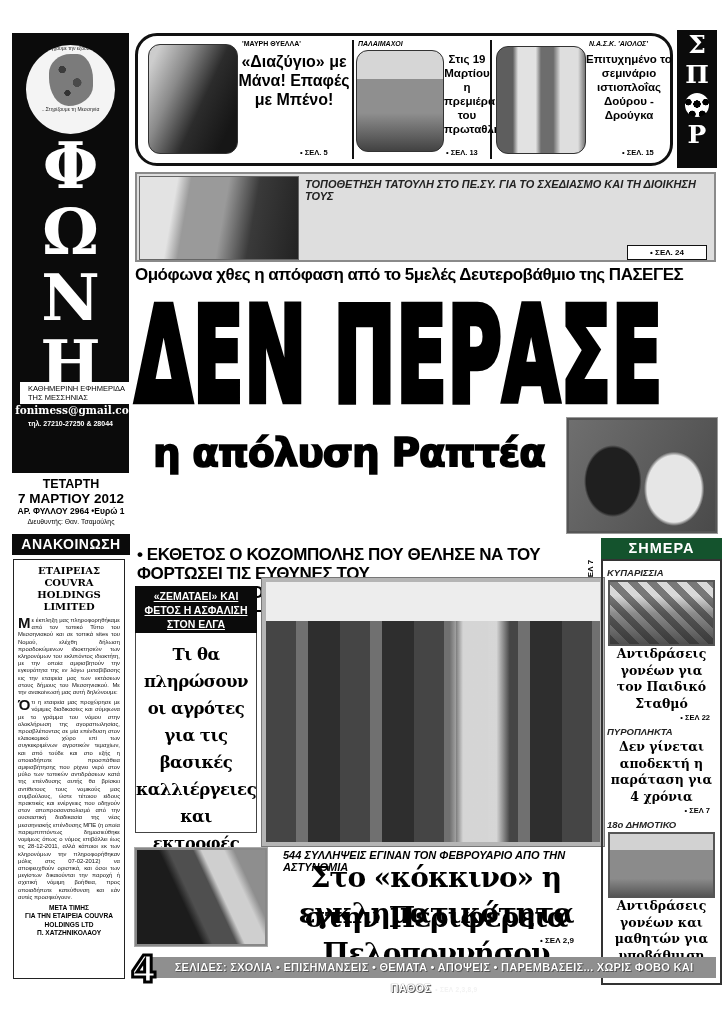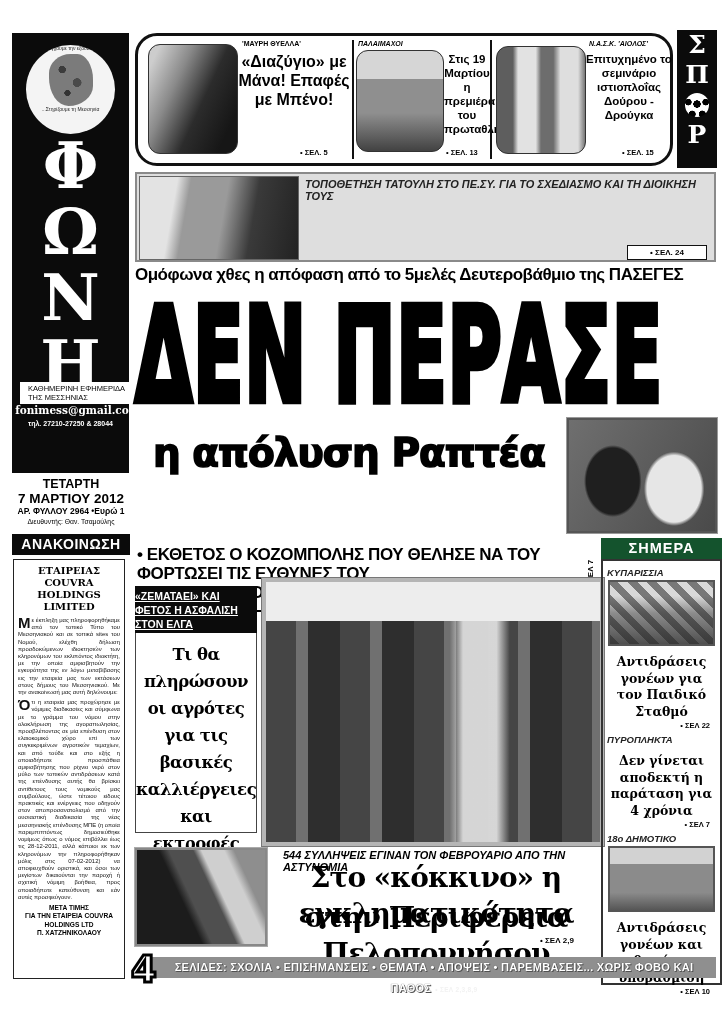--- a/index.html
+++ b/index.html
@@ -92,36 +92,36 @@
   .main-sub{left:135px;width:428px;text-align:center;font-family:"DejaVu Sans",sans-serif;
        font-weight:bold;font-size:39px;line-height:42px;-webkit-text-stroke:1.6px #000;letter-spacing:-1px;}
   #raptea-photo{left:567px;top:418px;width:146px;height:111px;border:2px solid #555;box-shadow:0 0 0 1px #999;}
   .bullet-line{font-size:17px;font-weight:bold;line-height:19px;letter-spacing:-.4px;}
   #bullets{left:137px;top:545px;width:452px;}
   #bullet-page{left:586px;top:543px;height:44px;font-size:8px;font-weight:bold;
        writing-mode:vertical-rl;transform:rotate(180deg);}
 
   
   #elga-black{left:135px;top:586px;width:122px;height:47px;background:#0b0b0b;color:#fff;
-       padding-top:3px;box-sizing:border-box;}
+       text-align:center;padding-top:3px;box-sizing:border-box;}
   .elga-line{font-size:10.5px;font-weight:bold;text-decoration:underline;line-height:14px;display:block;}
   #elga-box{left:135px;top:633px;width:122px;height:200px;border:1px solid #444;border-top:none;box-sizing:border-box;}
   #elga-title{font-family:"DejaVu Serif",serif;font-weight:bold;font-size:16.5px;line-height:27px;
        text-align:center;margin-top:8px;letter-spacing:-.5px;}
   #elga-page{font-size:8px;font-weight:bold;text-align:right;padding-right:8px;}
 
   #tractors{left:262px;top:578px;width:334px;height:260px;border:4px solid #b5b5b5;box-shadow:0 0 0 1px #777;box-sizing:content-box;}
 
   
   #simera-h{left:601px;top:538px;width:121px;height:21px;background:#14532d;color:#fff;font-weight:bold;
        font-size:14.5px;text-align:center;line-height:21px;letter-spacing:1px;}
   #simera-box{left:601px;top:559px;width:121px;height:426px;border:2px solid #333;box-sizing:border-box;padding:3px 4px;}
   .sim-label{font-size:9.5px;font-style:italic;font-weight:bold;color:#222;margin:3px 0 2px;}
   .sim-photo{width:107px;height:66px;border:2px solid #555;box-sizing:border-box;margin:0 auto;}
-  .sim-title{font-family:"DejaVu Serif",serif;font-weight:bold;font-size:12.5px;line-height:16.5px;text-align:center;margin-top:8px;}
+  .sim-title{font-family:"DejaVu Serif",serif;font-weight:bold;font-size:12.5px;line-height:16.5px;text-align:center;margin-top:0;}
   .sim-page{font-size:7.5px;font-weight:bold;text-align:right;padding-right:6px;margin:1px 0 4px;}
 
   
   #crime-photo{left:135px;top:848px;width:128px;height:94px;border:2px solid #888;box-shadow:0 0 0 1px #aaa;}
   #crime-kicker{left:283px;top:849px;width:320px;font-size:11px;font-weight:bold;font-style:italic;}
   .crime-head{left:272px;width:328px;text-align:center;font-family:"DejaVu Serif",serif;font-weight:bold;
        font-size:28px;line-height:36px;letter-spacing:-1px;}
   #crime-page{left:540px;top:936px;font-size:8px;font-weight:bold;}
 
   

